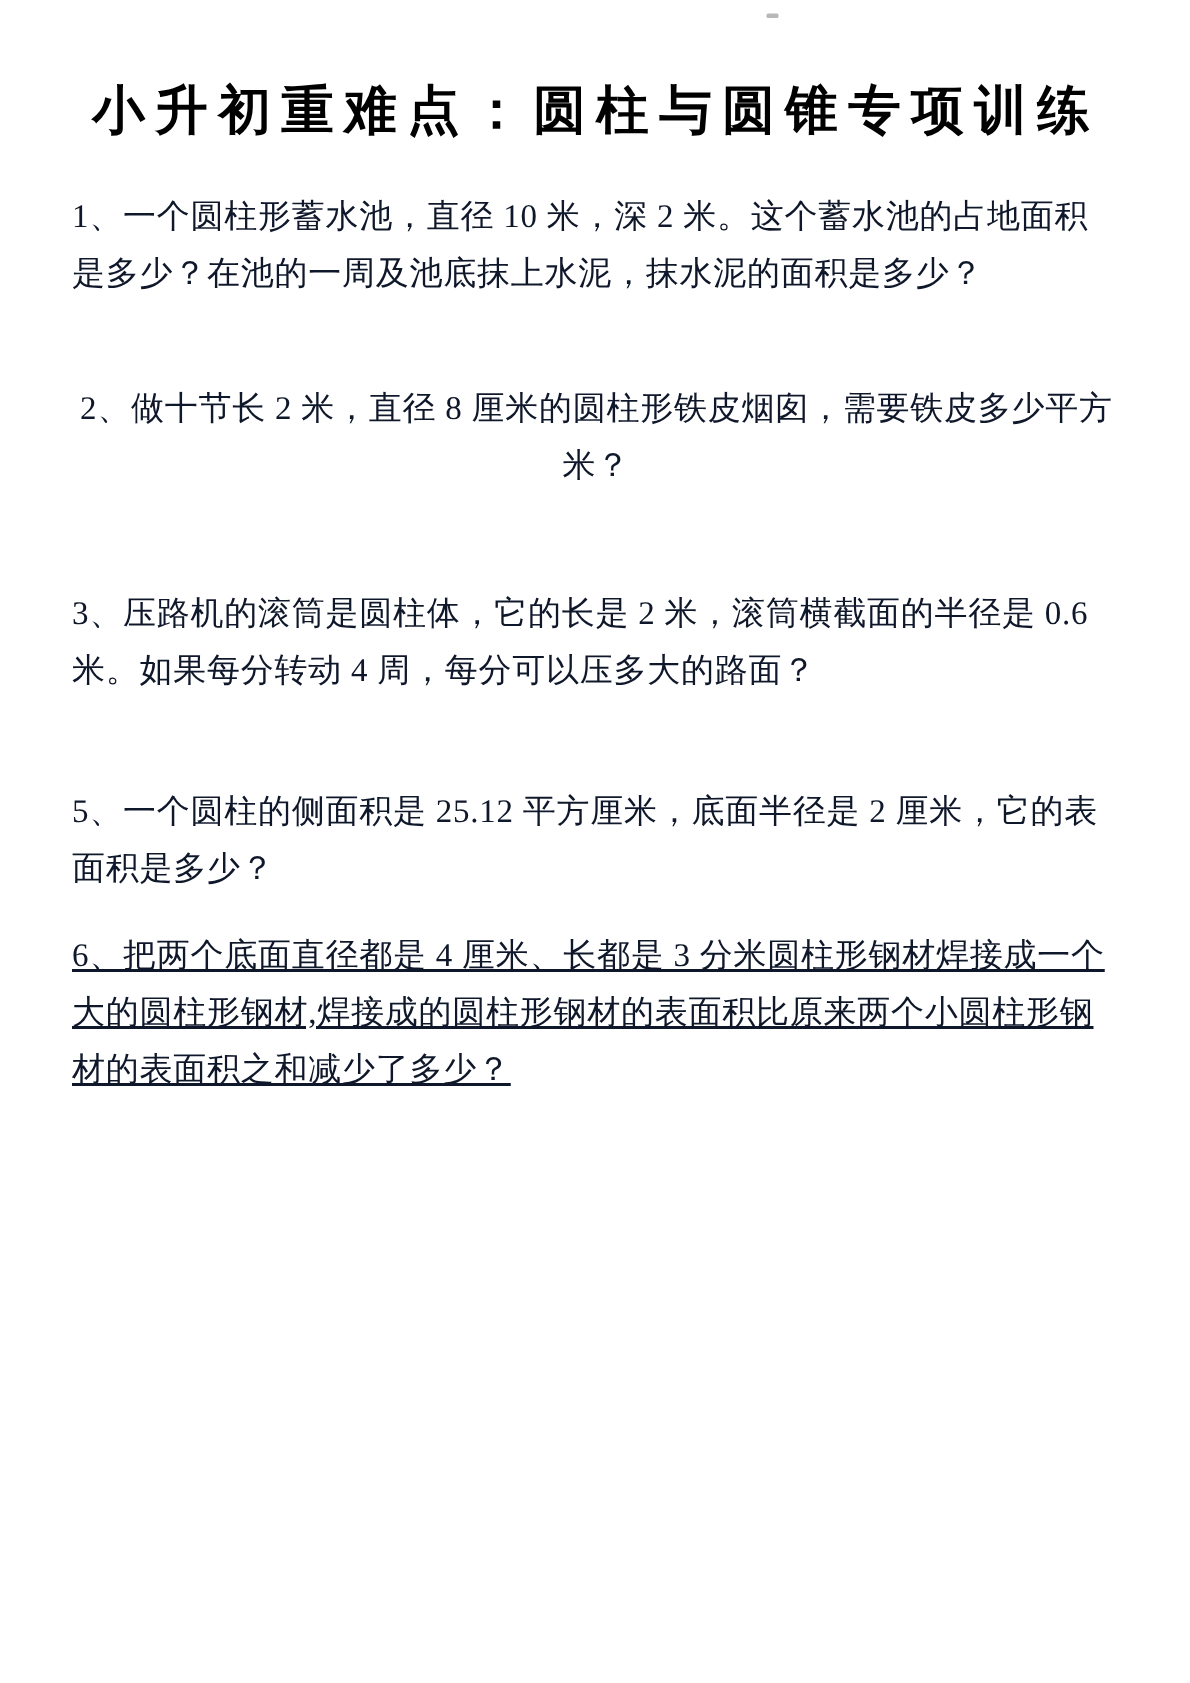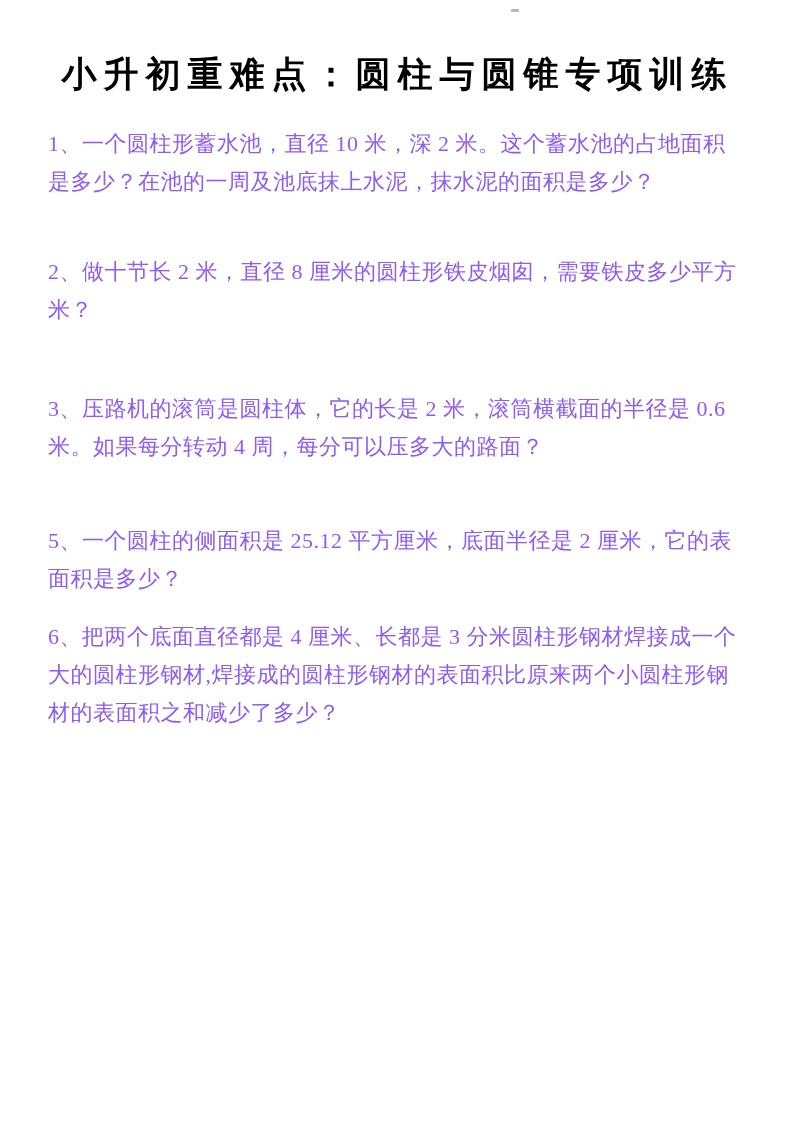--- a/index.html
+++ b/index.html
@@ -32,29 +32,29 @@
     text-align: center;
     color: #000000;
     white-space: nowrap;
   }
   .problem {
     margin: 0;
     font-family: "Liberation Serif", "DejaVu Serif", serif;
     font-size: 22px;
     line-height: 38px;
     letter-spacing: 0.5px;
-    color: #8b5cf6;
+    color: #0f172a;
     text-align: left;
   }
   .problem--1 { margin-top: 29px; }
-  .problem--2 { margin-top: 52px; }
+  .problem--2 { margin-top: 52px; text-align: center; }
   .problem--3 { margin-top: 61px; }
   .problem--4 { margin-top: 57px; }
   .problem--5 { margin-top: 56px; }
-  .problem--6 { margin-top: 20px; }
+  .problem--6 { margin-top: 20px; text-decoration: underline; }
   .problem--7 { margin-top: 55px; }
   .scan-artifact {
     position: absolute;
     left: 511px;
     top: 9px;
     width: 8px;
     height: 3px;
     background: #b8b8b8;
     border-radius: 1px;
   }

